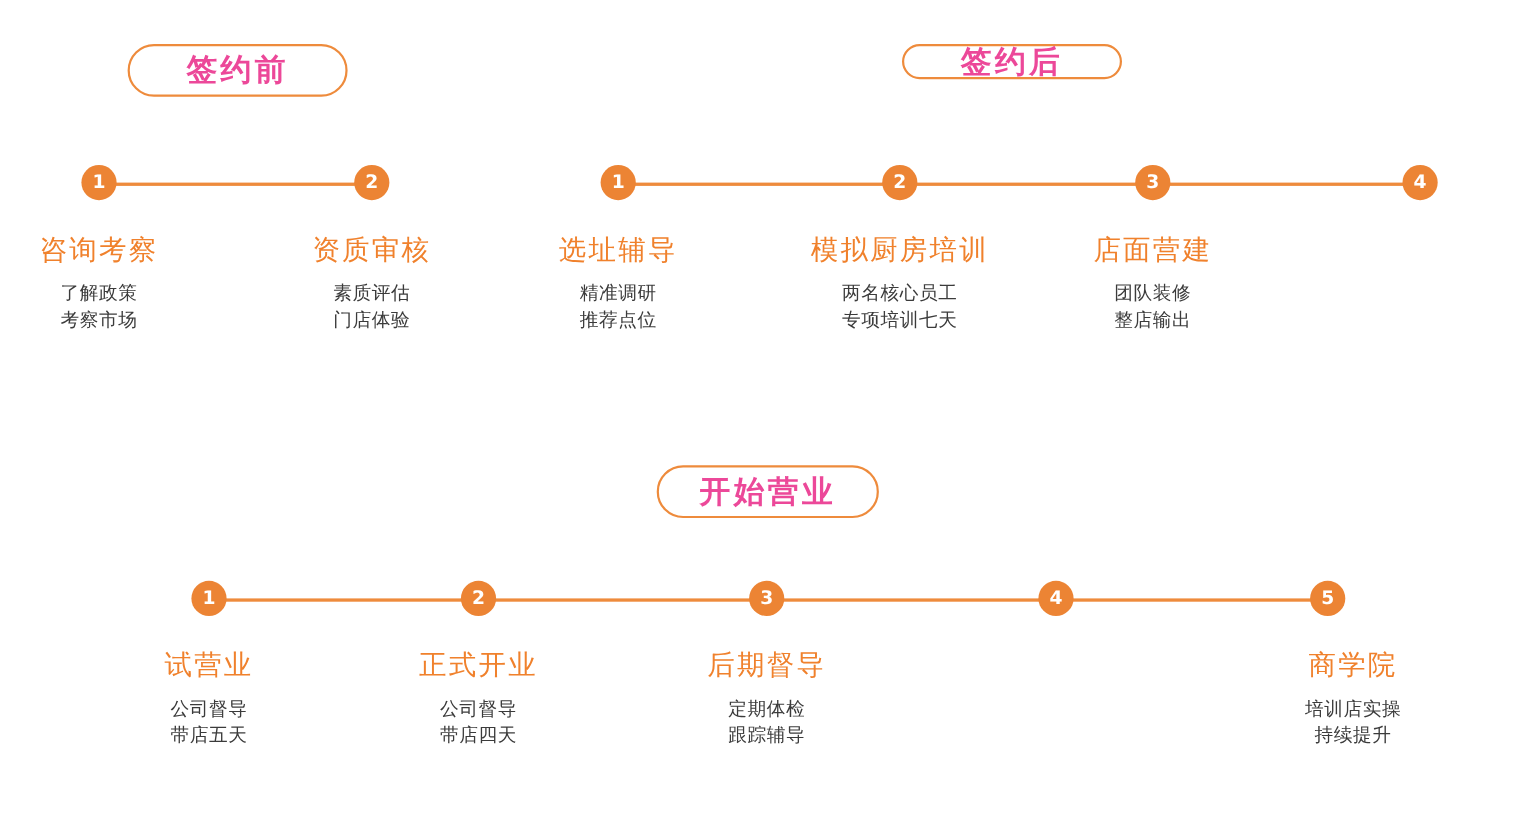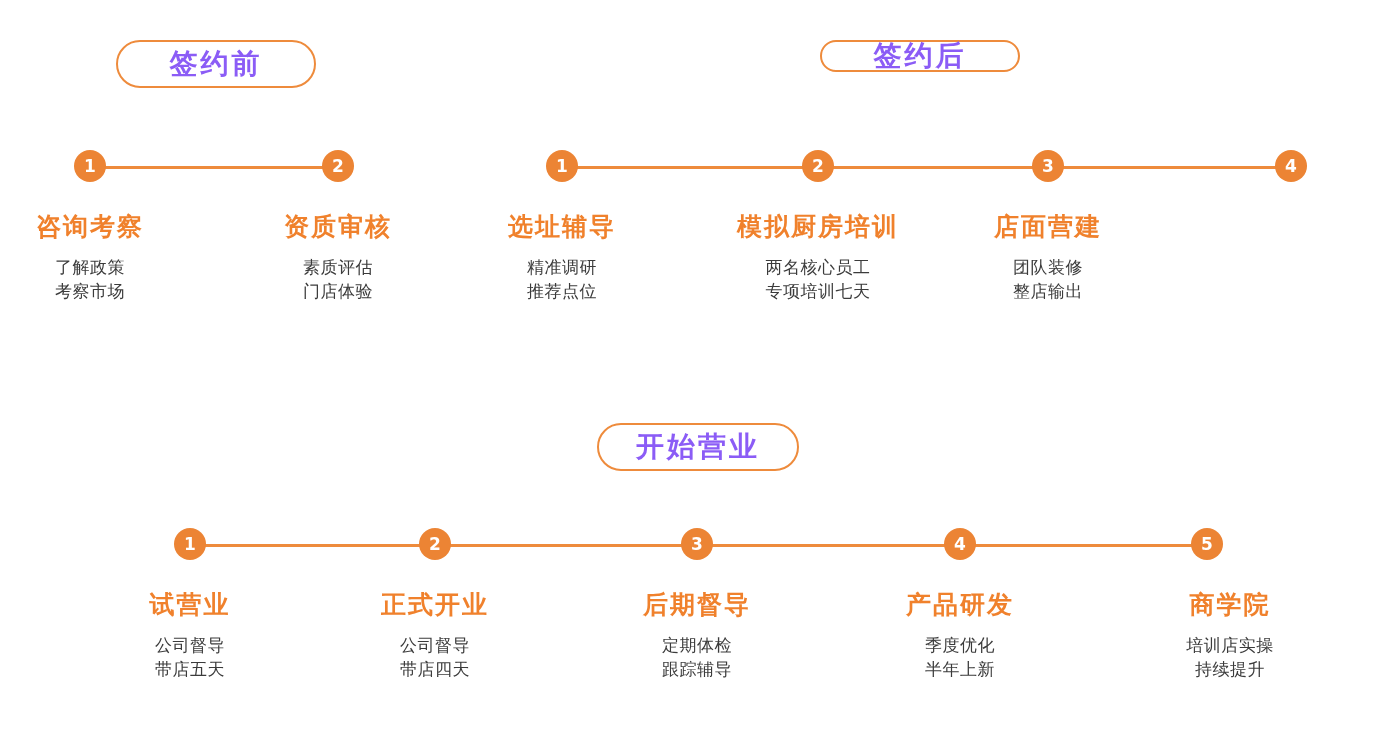--- a/index.html
+++ b/index.html
@@ -29,21 +29,21 @@
     box-sizing: border-box;
     border: 2px solid #ee8b3c;
     border-radius: 999px;
     background: #ffffff;
     display: flex;
     align-items: center;
     justify-content: center;
     letter-spacing: 2px;
   }
   .pill-label {
-    color: #8b5cf6;
+    color: #ec4899;
     font-size: 28px;
     font-weight: bold;
     line-height: 1;
     letter-spacing: 3px;
     white-space: nowrap;
   }
 
   #pill-pre  { left: 116px; top: 40px;  width: 200px; height: 48px; }
   #pill-post { left: 820px; top: 40px;  width: 200px; height: 32px; }
   #pill-open { left: 597px; top: 423px; width: 202px; height: 48px; }
@@ -78,21 +78,21 @@
 
   .step {
     position: absolute;
     transform: translateX(-50%);
     text-align: center;
     white-space: nowrap;
   }
   .step-title {
     color: #f0812c;
     font-size: 25px;
-    font-weight: bold;
+    font-weight: normal;
     letter-spacing: 2px;
     line-height: 1.1;
     margin: 0 0 14px 0;
   }
   .step-desc {
     color: #3b3b3b;
     font-size: 17px;
     line-height: 1.45;
     letter-spacing: 0.5px;
   }
@@ -218,27 +218,20 @@
   </div>
 
   <div class="step" style="left:697px; top:591px;">
     <div class="step-title">后期督导</div>
     <div class="step-desc">
       <div>定期体检</div>
       <div>跟踪辅导</div>
     </div>
   </div>
 
-  <div class="step" style="left:960px; top:591px;">
-    <div class="step-title">产品研发</div>
-    <div class="step-desc">
-      <div>季度优化</div>
-      <div>半年上新</div>
-    </div>
-  </div>
 
   <div class="step" style="left:1207px; top:591px;margin-left:23px;">
     <div class="step-title">商学院</div>
     <div class="step-desc">
       <div>培训店实操</div>
       <div>持续提升</div>
     </div>
   </div>
 
 </div>

